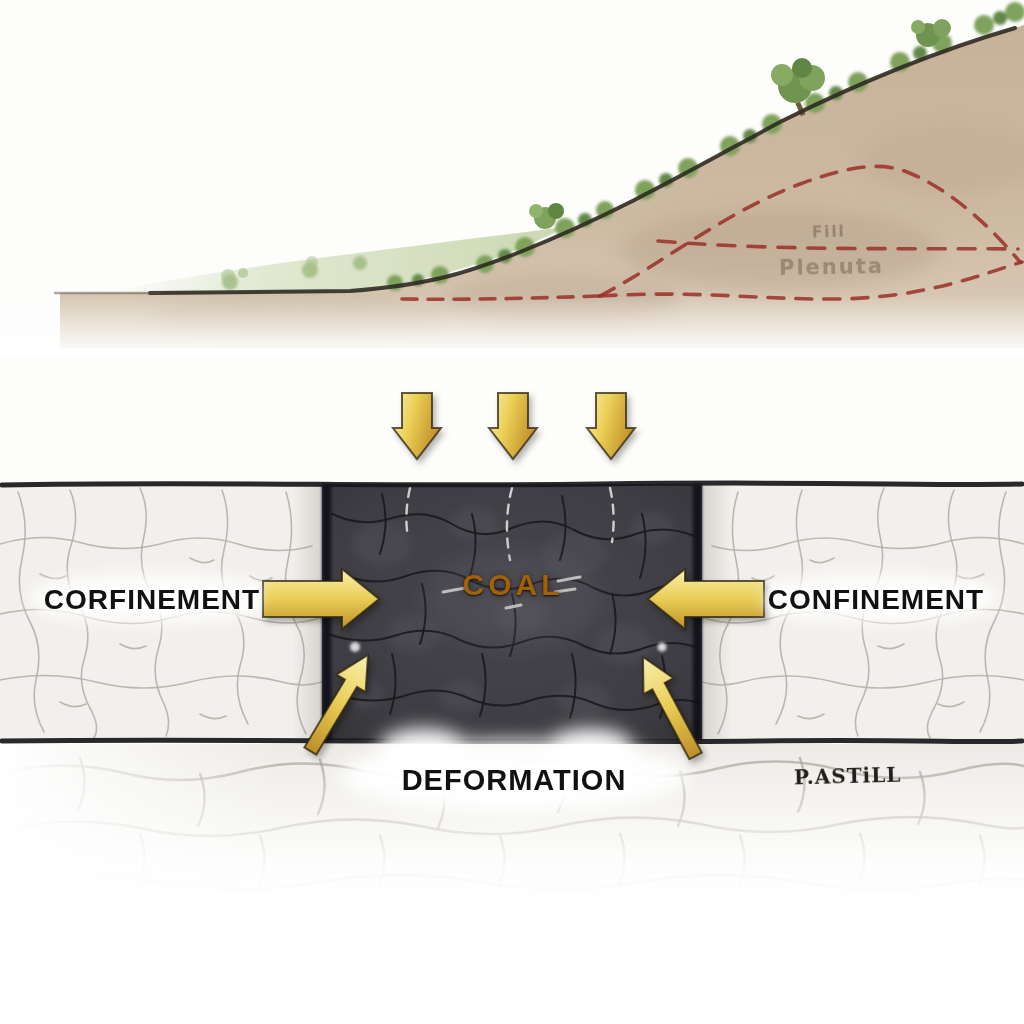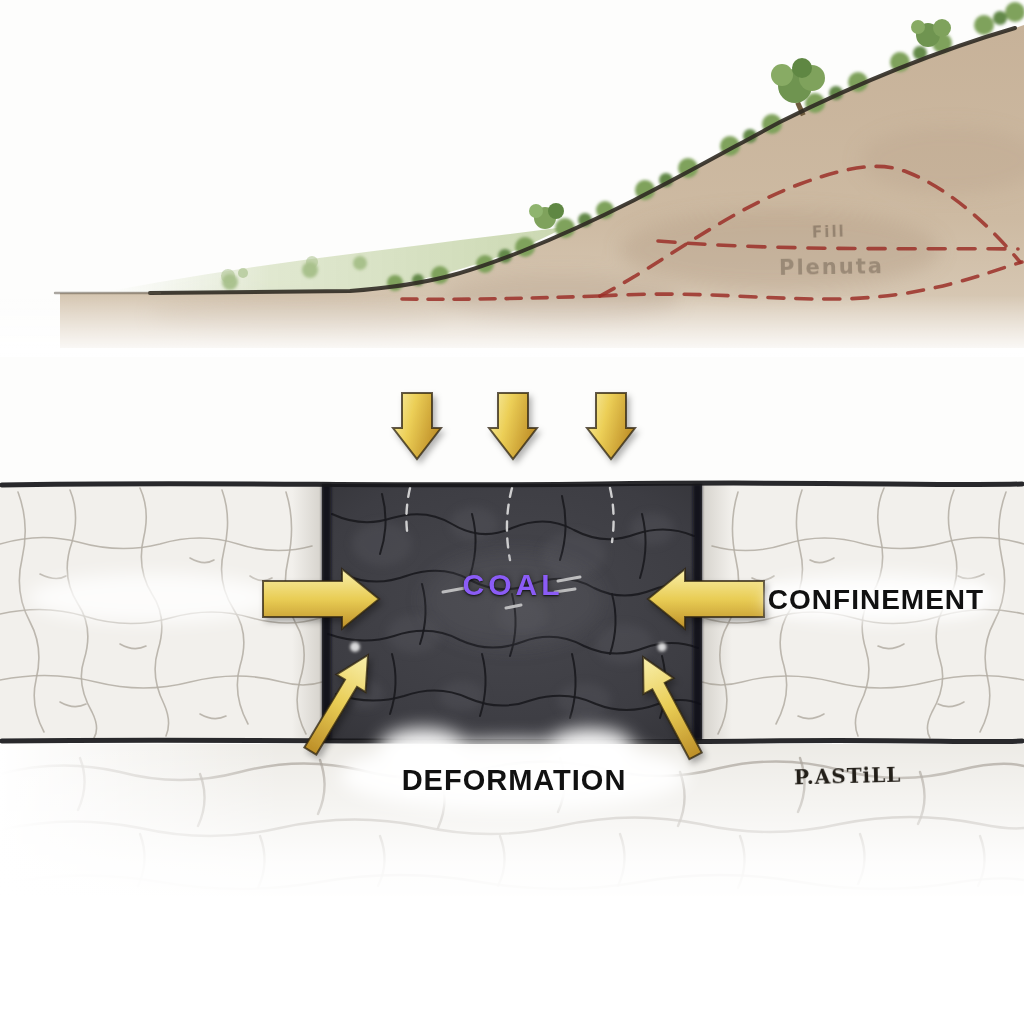--- a/index.html
+++ b/index.html
@@ -11,21 +11,21 @@
   .lbl{position:absolute;white-space:nowrap;}
   .lbl-black{
     color:#111;font-weight:700;
     text-shadow:0 0 8px #fff,0 0 14px #fff,0 0 24px #fff,0 2px 18px #fff;
   }
   .lbl-load{left:511px;top:349px;transform:translateX(-50%);font-size:37px;letter-spacing:2px;}
   .lbl-conf-left{left:152px;top:584px;transform:translateX(-50%);font-size:28px;letter-spacing:1px;}
   .lbl-conf-right{left:876px;top:584px;transform:translateX(-50%);font-size:28px;letter-spacing:1px;}
   .lbl-deform{left:514px;top:764px;transform:translateX(-50%);font-size:29px;letter-spacing:1px;}
   .lbl-white{
-    color:#8b5cf6;font-weight:700;
+    color:#a16207;font-weight:700;
     text-shadow:0 1px 2px rgba(0,0,0,.75),0 0 7px rgba(0,0,0,.45);
   }
   .lbl-coal{left:513px;top:568px;transform:translateX(-50%);font-size:30px;letter-spacing:4px;}
   .lbl-packfill{left:513px;top:614px;transform:translateX(-50%);font-size:26px;letter-spacing:2px;}
   .lbl-signature{
     left:794px;top:764px;font-family:"DejaVu Serif",serif;font-weight:700;
     font-size:20px;letter-spacing:1px;color:#221e18;transform:rotate(-1.5deg);
   }
   .lbl-note{
     font-family:"DejaVu Sans",sans-serif;color:#6f6050;letter-spacing:2px;
@@ -314,19 +314,20 @@
     <use href="#arrowRight" transform="translate(379,599)" fill="url(#goldSide)"></use>
     <use href="#arrowRight" transform="translate(648,599) scale(-1,1)" fill="url(#goldSide)"></use>
     <use href="#arrowUp" transform="translate(368,655) rotate(31)" fill="url(#goldSide)"></use>
     <use href="#arrowUp" transform="translate(643,657) rotate(-28)" fill="url(#goldSide)"></use>
   </g>
 </svg>
 
   <div class="lbl lbl-note lbl-note1">Fill</div>
   <div class="lbl lbl-note lbl-note2">Plenuta</div>
 
+  <div class="lbl lbl-black lbl-conf-left">CORFINEMENT</div>
   <div class="lbl lbl-black lbl-conf-right">CONFINEMENT</div>
 
   <div class="lbl lbl-white lbl-coal">COAL</div>
 
   <div class="lbl lbl-black lbl-deform">DEFORMATION</div>
   <div class="lbl lbl-signature">P.ASTiLL</div>
 </div>
 
 </body></html>

